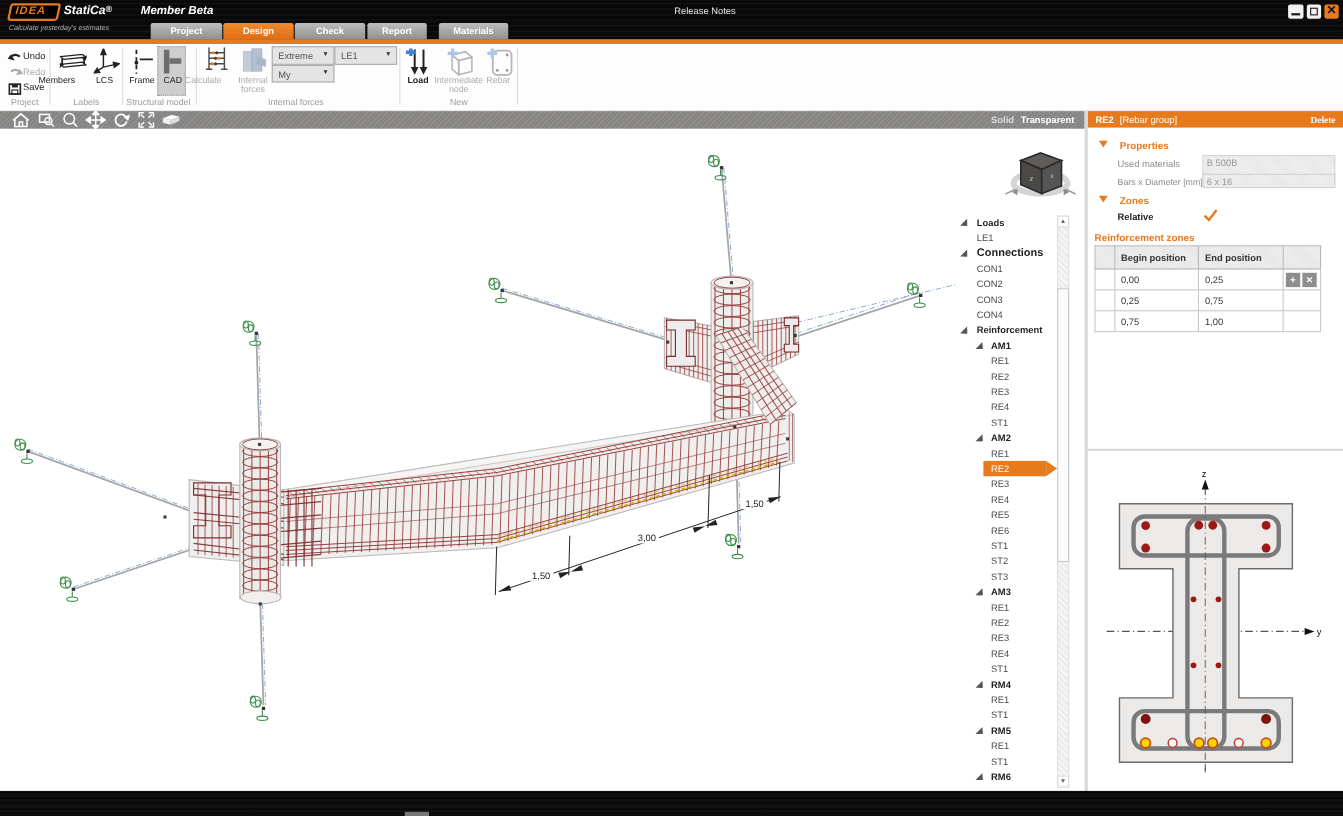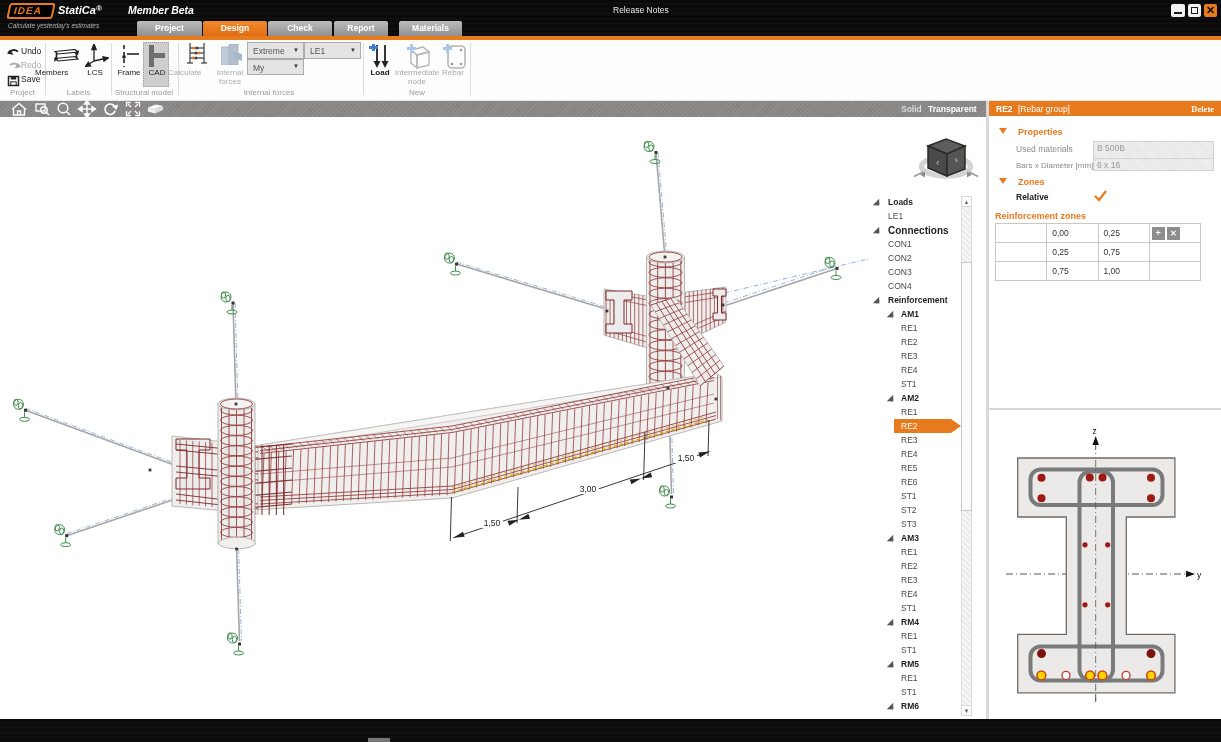--- a/index.html
+++ b/index.html
@@ -658,20 +658,26 @@
 <div class="abs" style="left:104px;top:56.5px;width:121px;height:13px;background-image:repeating-linear-gradient(45deg,#efefef 0 1px,#e7e7e7 1px 2px);border:1px solid #d2d2d2;font-size:8.5px;color:#9a9a9a;padding:0 3px;line-height:12px;">6 x 16</div>
 <div class="abs" style="left:10px;top:77px;width:0;height:0;border-left:4.5px solid transparent;border-right:4.5px solid transparent;border-top:6px solid #e87a1e;"></div>
 <div class="abs" style="left:29px;top:76px;font-size:9px;font-weight:bold;color:#e87a1e;">Zones</div>
 <div class="abs" style="left:27px;top:91px;font-size:8.5px;font-weight:bold;color:#222;">Relative</div>
 <svg class="abs" style="left:105px;top:89px;" width="13" height="12" viewBox="0 0 13 12">
         <path d="M1,6 L5,10 L12,1" fill="none" stroke="#e87a1e" stroke-width="2.2"></path>
       </svg>
 <div class="abs" style="left:6px;top:110px;font-size:9px;font-weight:bold;color:#e87a1e;">Reinforcement zones</div>
 <table style="position:absolute;left:6px;top:122px;width:206px;border-collapse:collapse;font-size:8.5px;color:#333;table-layout:fixed;">
       <tbody>
+          <tr style="height:21px;background-image:repeating-linear-gradient(45deg,#eeeeee 0 1px,#e6e6e6 1px 2px);">
+        <td style="width:18px;border:1px solid #b8b8b8;"></td>
+        <td style="width:76px;border:1px solid #b8b8b8;font-weight:bold;padding-left:5px;">Begin position</td>
+        <td style="width:76px;border:1px solid #b8b8b8;font-weight:bold;padding-left:5px;">End position</td>
+        <td style="width:34px;border:1px solid #b8b8b8;"></td>
+      </tr>
       <tr style="height:19px;">
         <td style="border:1px solid #c9c9c9;"></td>
         <td style="border:1px solid #c9c9c9;padding-left:5px;">0,00</td>
         <td style="border:1px solid #c9c9c9;padding-left:5px;">0,25</td>
         <td style="border:1px solid #c9c9c9;padding:0;">
           <span style="display:inline-block;width:13px;height:13px;background:#8d8d8d;color:#fff;font-weight:bold;font-size:9px;text-align:center;line-height:13px;vertical-align:middle;margin-left:2px;">+</span><span style="display:inline-block;width:13px;height:13px;background:#8d8d8d;color:#fff;font-weight:bold;font-size:8px;text-align:center;line-height:13px;vertical-align:middle;margin-left:2px;">✕</span>
         </td>
       </tr>
       <tr style="height:19px;">
         <td style="border:1px solid #c9c9c9;"></td>

